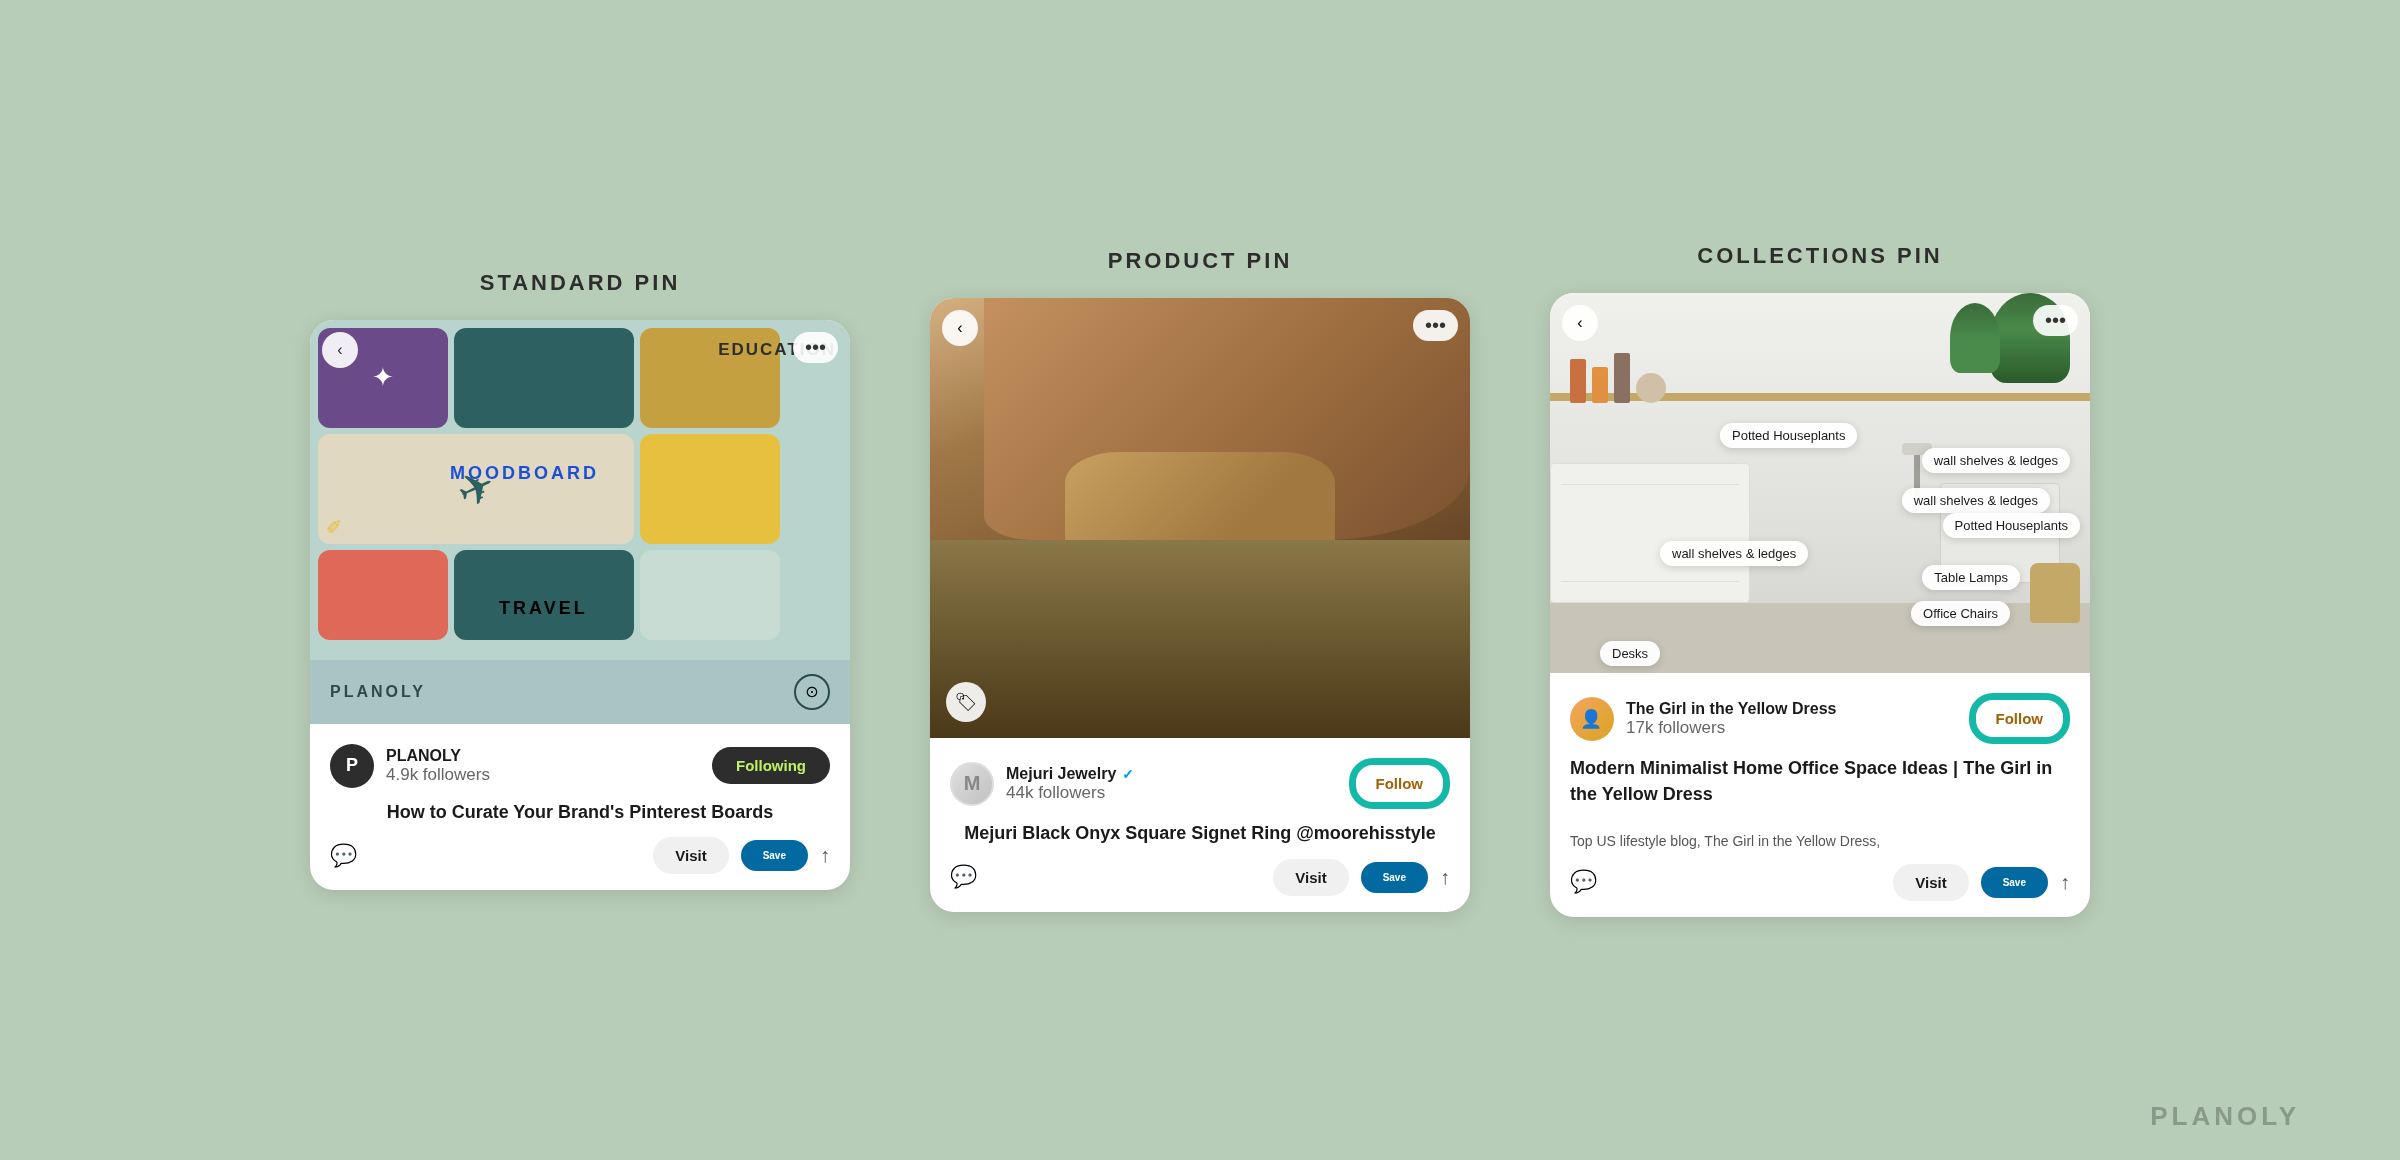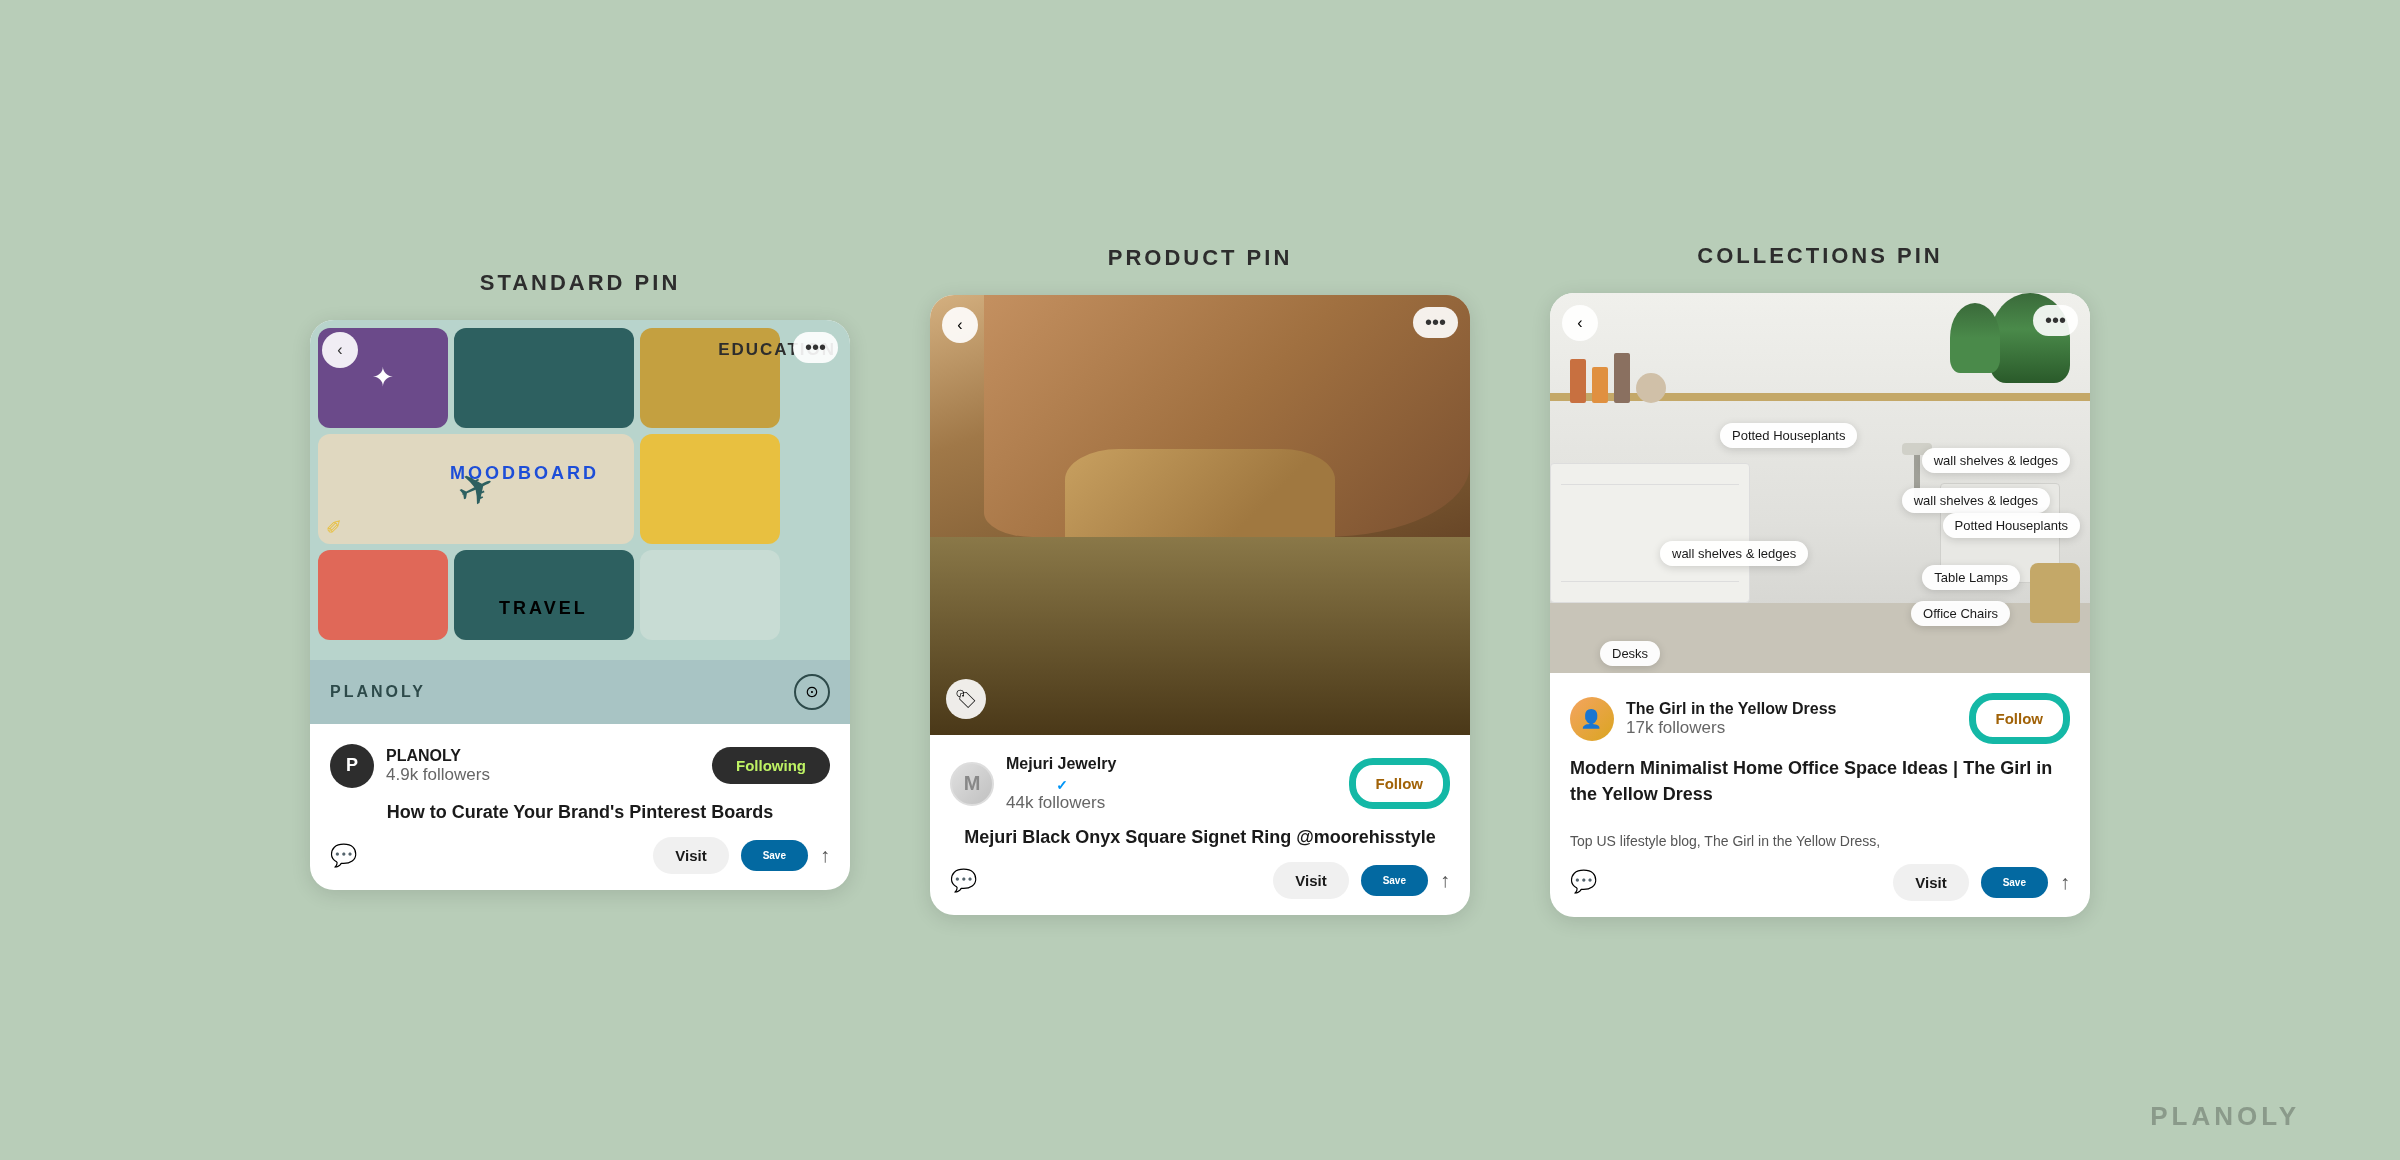--- a/index.html
+++ b/index.html
@@ -465,21 +465,21 @@
           <button class="tag-icon-btn">
             <span>🏷</span>
           </button>
         </div>
 
         <div class="pin-body">
           <div class="pin-user-row">
             <div class="pin-user-info">
               <div style="width:44px;height:44px;border-radius:50%;background:linear-gradient(135deg,#e0e0e0,#c0c0c0);flex-shrink:0;display:flex;align-items:center;justify-content:center;font-size:20px;font-weight:700;color:#888;border:2px solid #ddd;">M</div>
               <div>
-                <div style="font-size:16px;font-weight:700;color:#1a1a1a;display:flex;align-items:center;gap:4px;flex-direction:column;">
+                <div style="font-size:16px;font-weight:700;color:#1a1a1a;display:flex;align-items:center;gap:4px;">
                   <span>Mejuri Jewelry</span>
                   <span class="verified-badge">✓</span>
                 </div>
                 <div class="user-followers">44k followers</div>
               </div>
             </div>
             <button class="follow-btn-outline">Follow</button>
           </div>
 
           <div class="pin-title">Mejuri Black Onyx Square Signet Ring @moorehisstyle</div>

